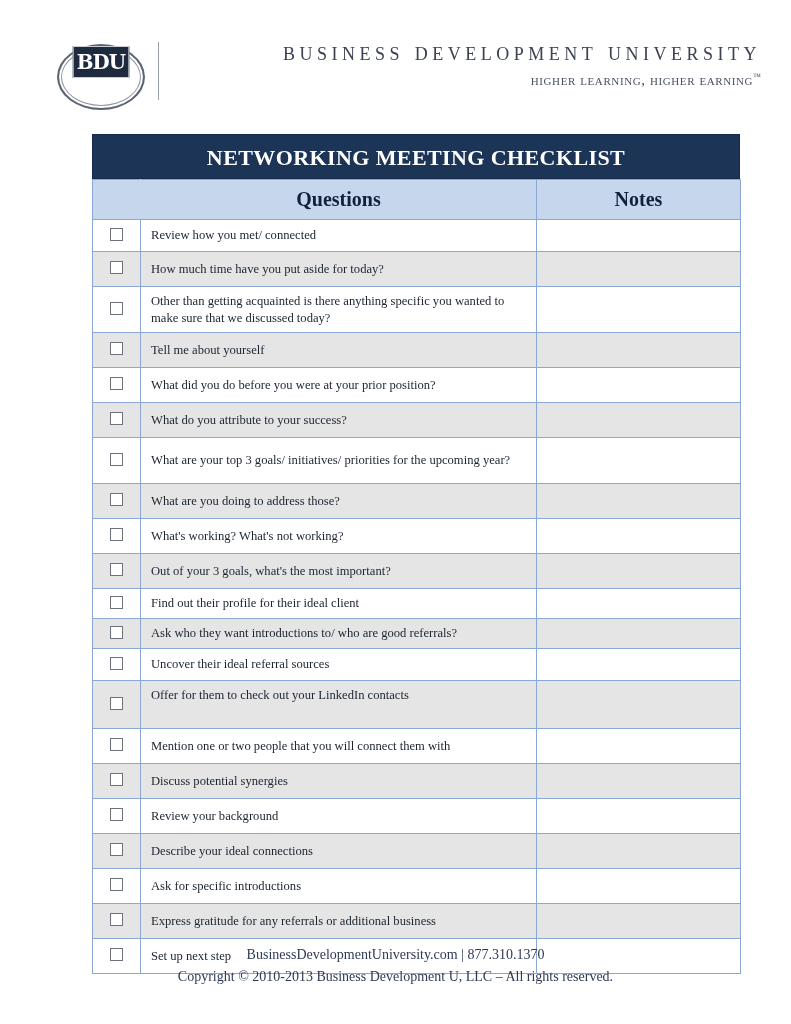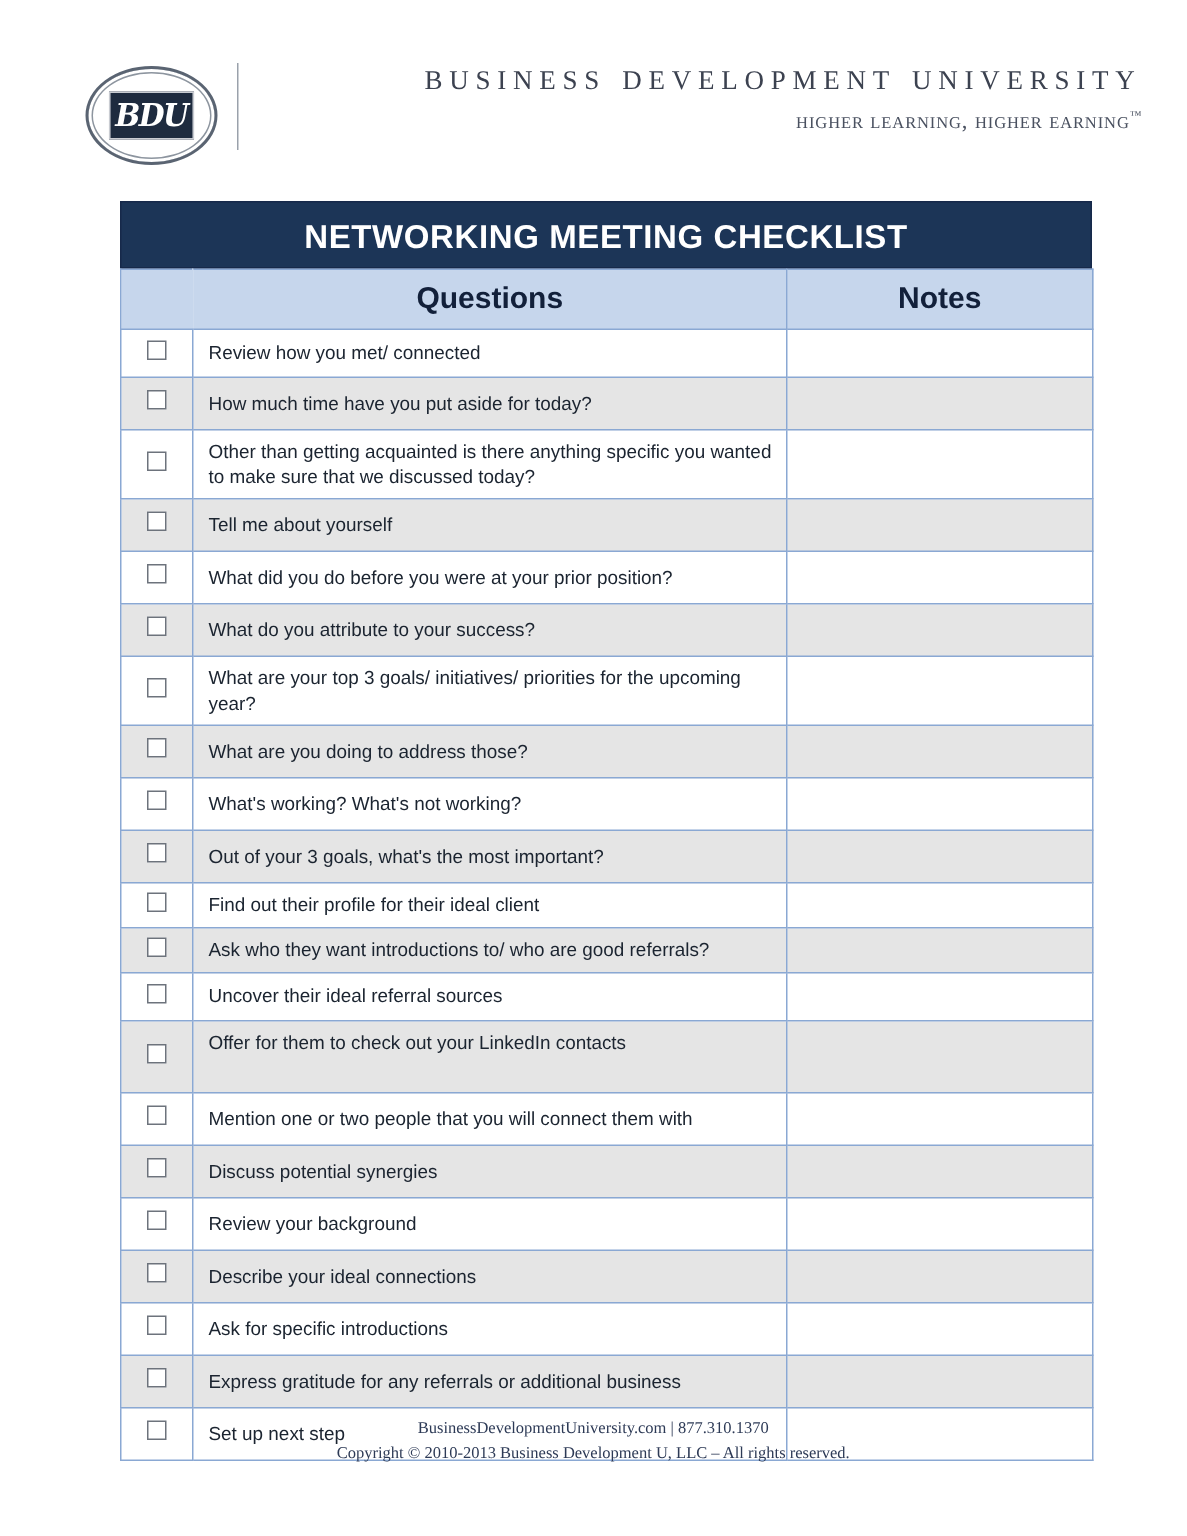--- a/index.html
+++ b/index.html
@@ -41,24 +41,23 @@
     height: 78px;
     flex: 0 0 auto;
   }
   .logo-oval {
     position: relative;
     width: 84px;
     height: 62px;
     border: 2px solid #5a6472;
     border-radius: 50%;
     display: flex;
-    align-items: center;
+    align-items: flex-start;
     justify-content: center;
     box-shadow: inset 0 0 0 2px #ffffff, inset 0 0 0 3px #8d959f;
-    font-style: italic;
   }
   .logo-badge {
     background: #1e2b3f;
     color: #ffffff;
     font-family: "DejaVu Serif", serif;
     font-weight: bold;
     font-size: 21px;
     letter-spacing: -1px;
     line-height: 1;
     padding: 4px 3px 5px 3px;
@@ -105,23 +104,24 @@
   }
   .tm {
     font-size: 8px;
     vertical-align: super;
     letter-spacing: 0;
   }
 
   
   .table-wrap {
     position: absolute;
-    left: 80px;
+    left: 92px;
     top: 134px;
     width: 648px;
+    font-family: Liberation Serif, serif;
   }
   .banner {
     background: #1c3557;
     color: #ffffff;
     text-align: center;
     font-size: 22px;
     font-weight: bold;
     letter-spacing: 0.4px;
     padding: 10px 0 11px 0;
     border: 1px solid #16294a;
@@ -187,21 +187,21 @@
 
   
   .footer {
     position: absolute;
     left: 0;
     top: 944px;
     width: 791px;
     text-align: center;
     font-family: "Liberation Serif", serif;
     color: #2d3a56;
-    font-size: 11px;
+    font-size: 14px;
     line-height: 1.55;
   }
   .footer div { white-space: nowrap; }
 </style>
 </head>
 <body>
 
 <div class="page">
 
   <div class="letterhead">

